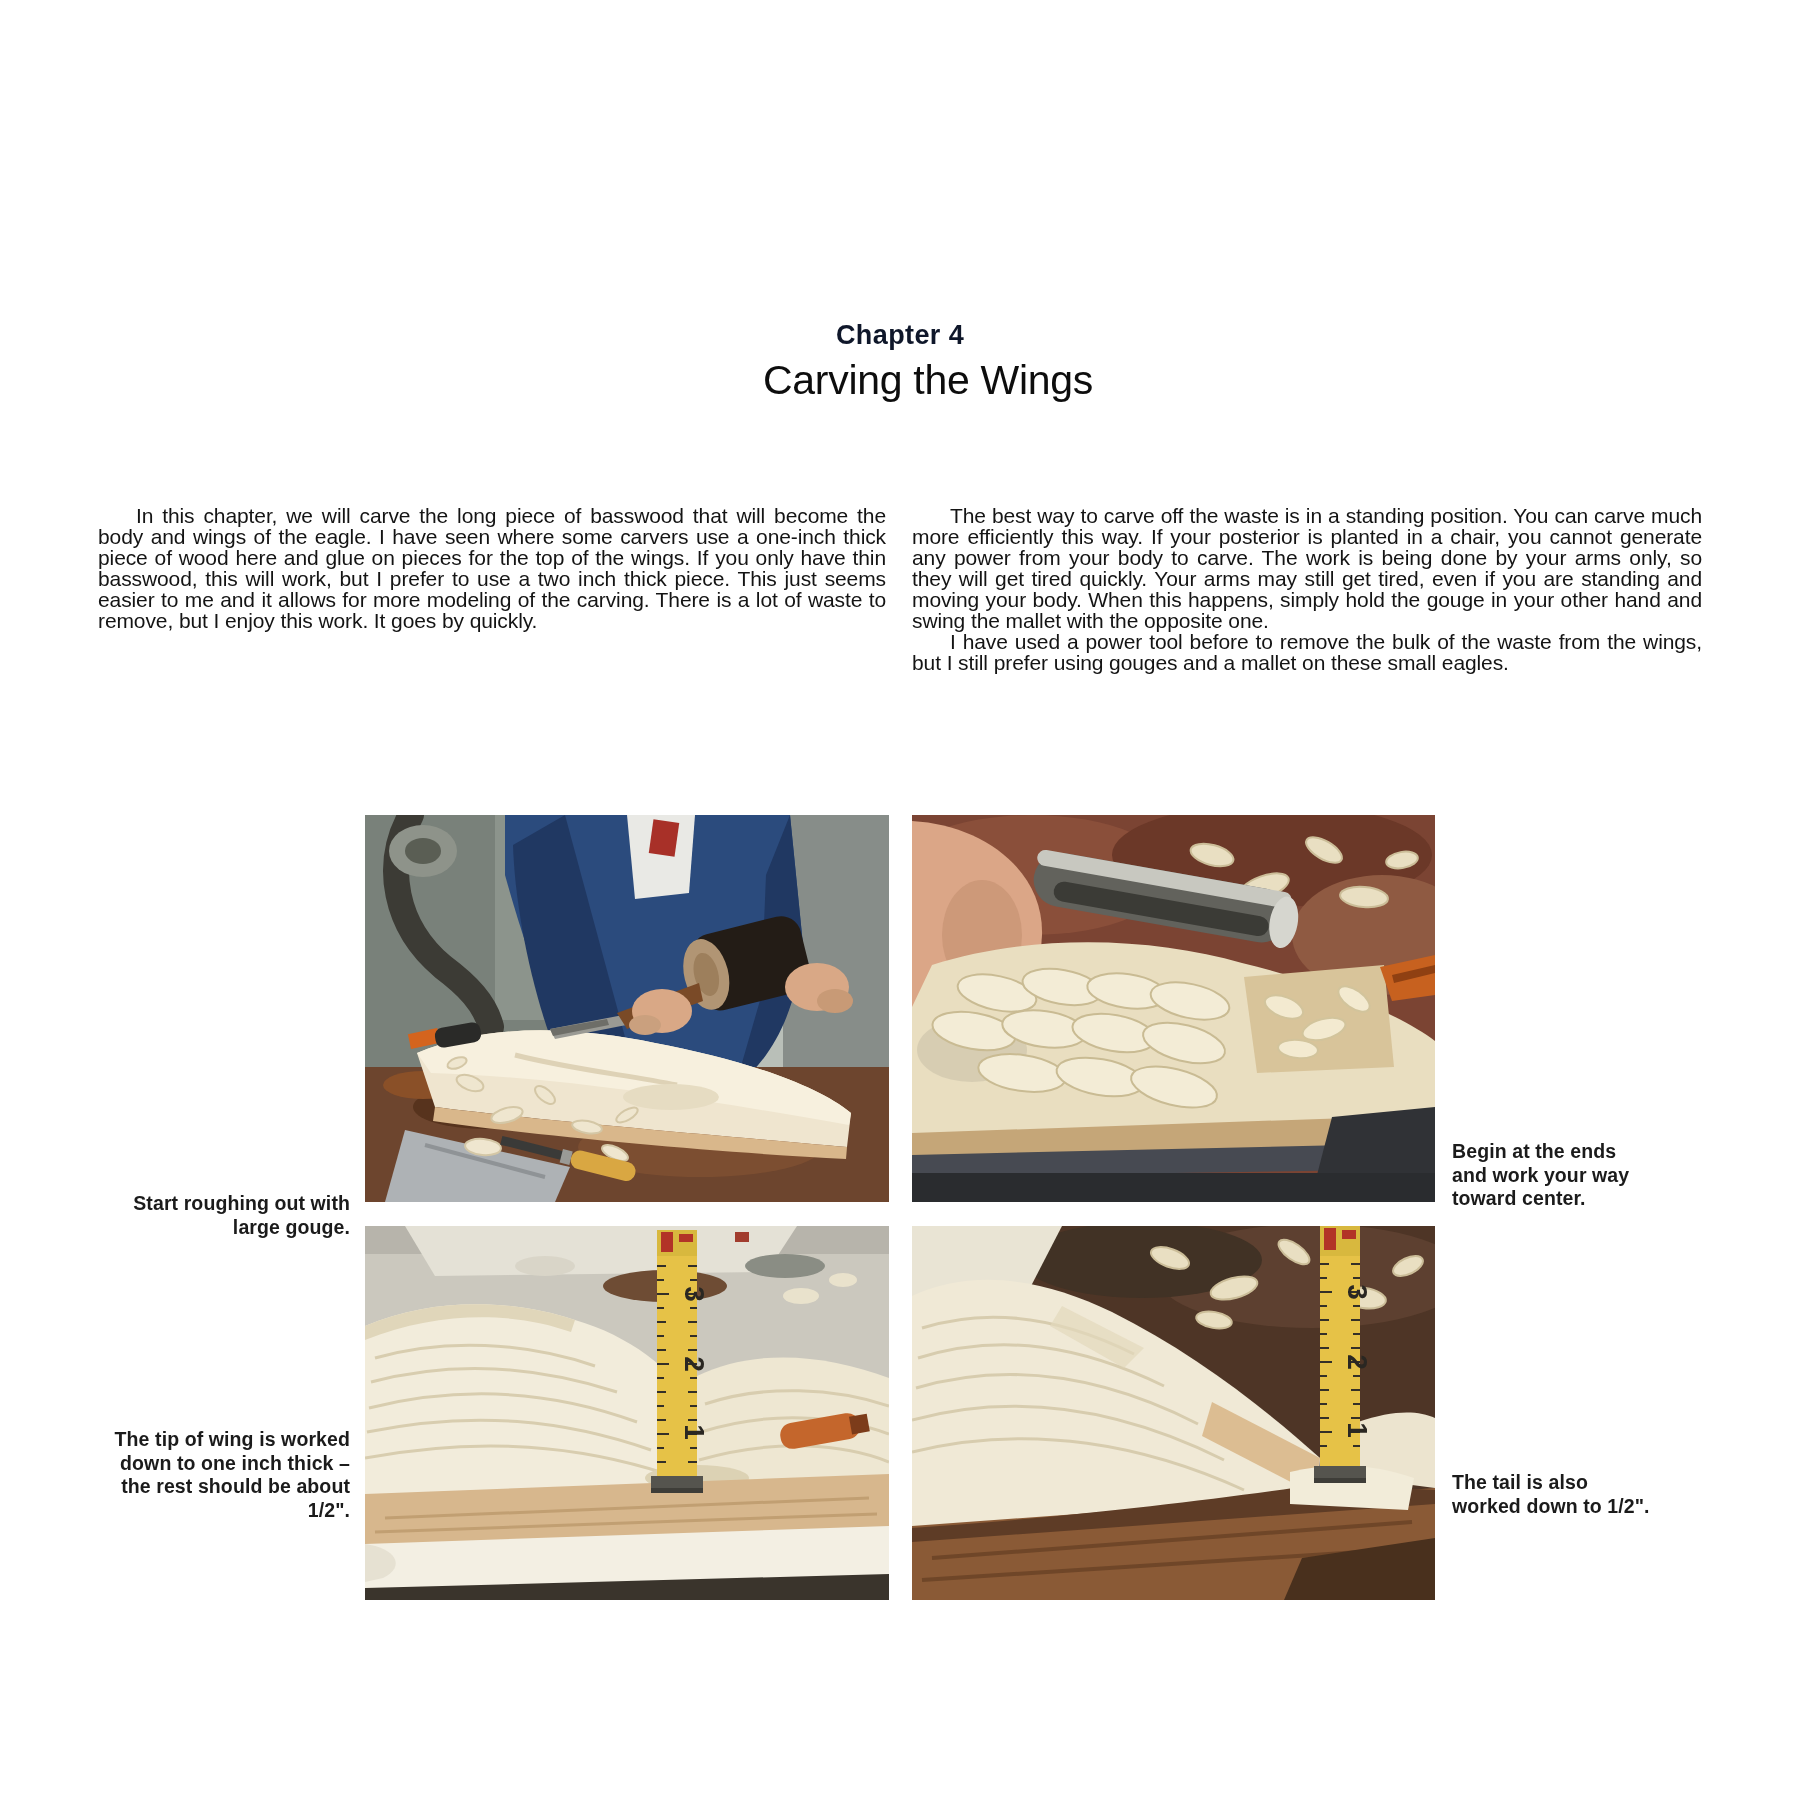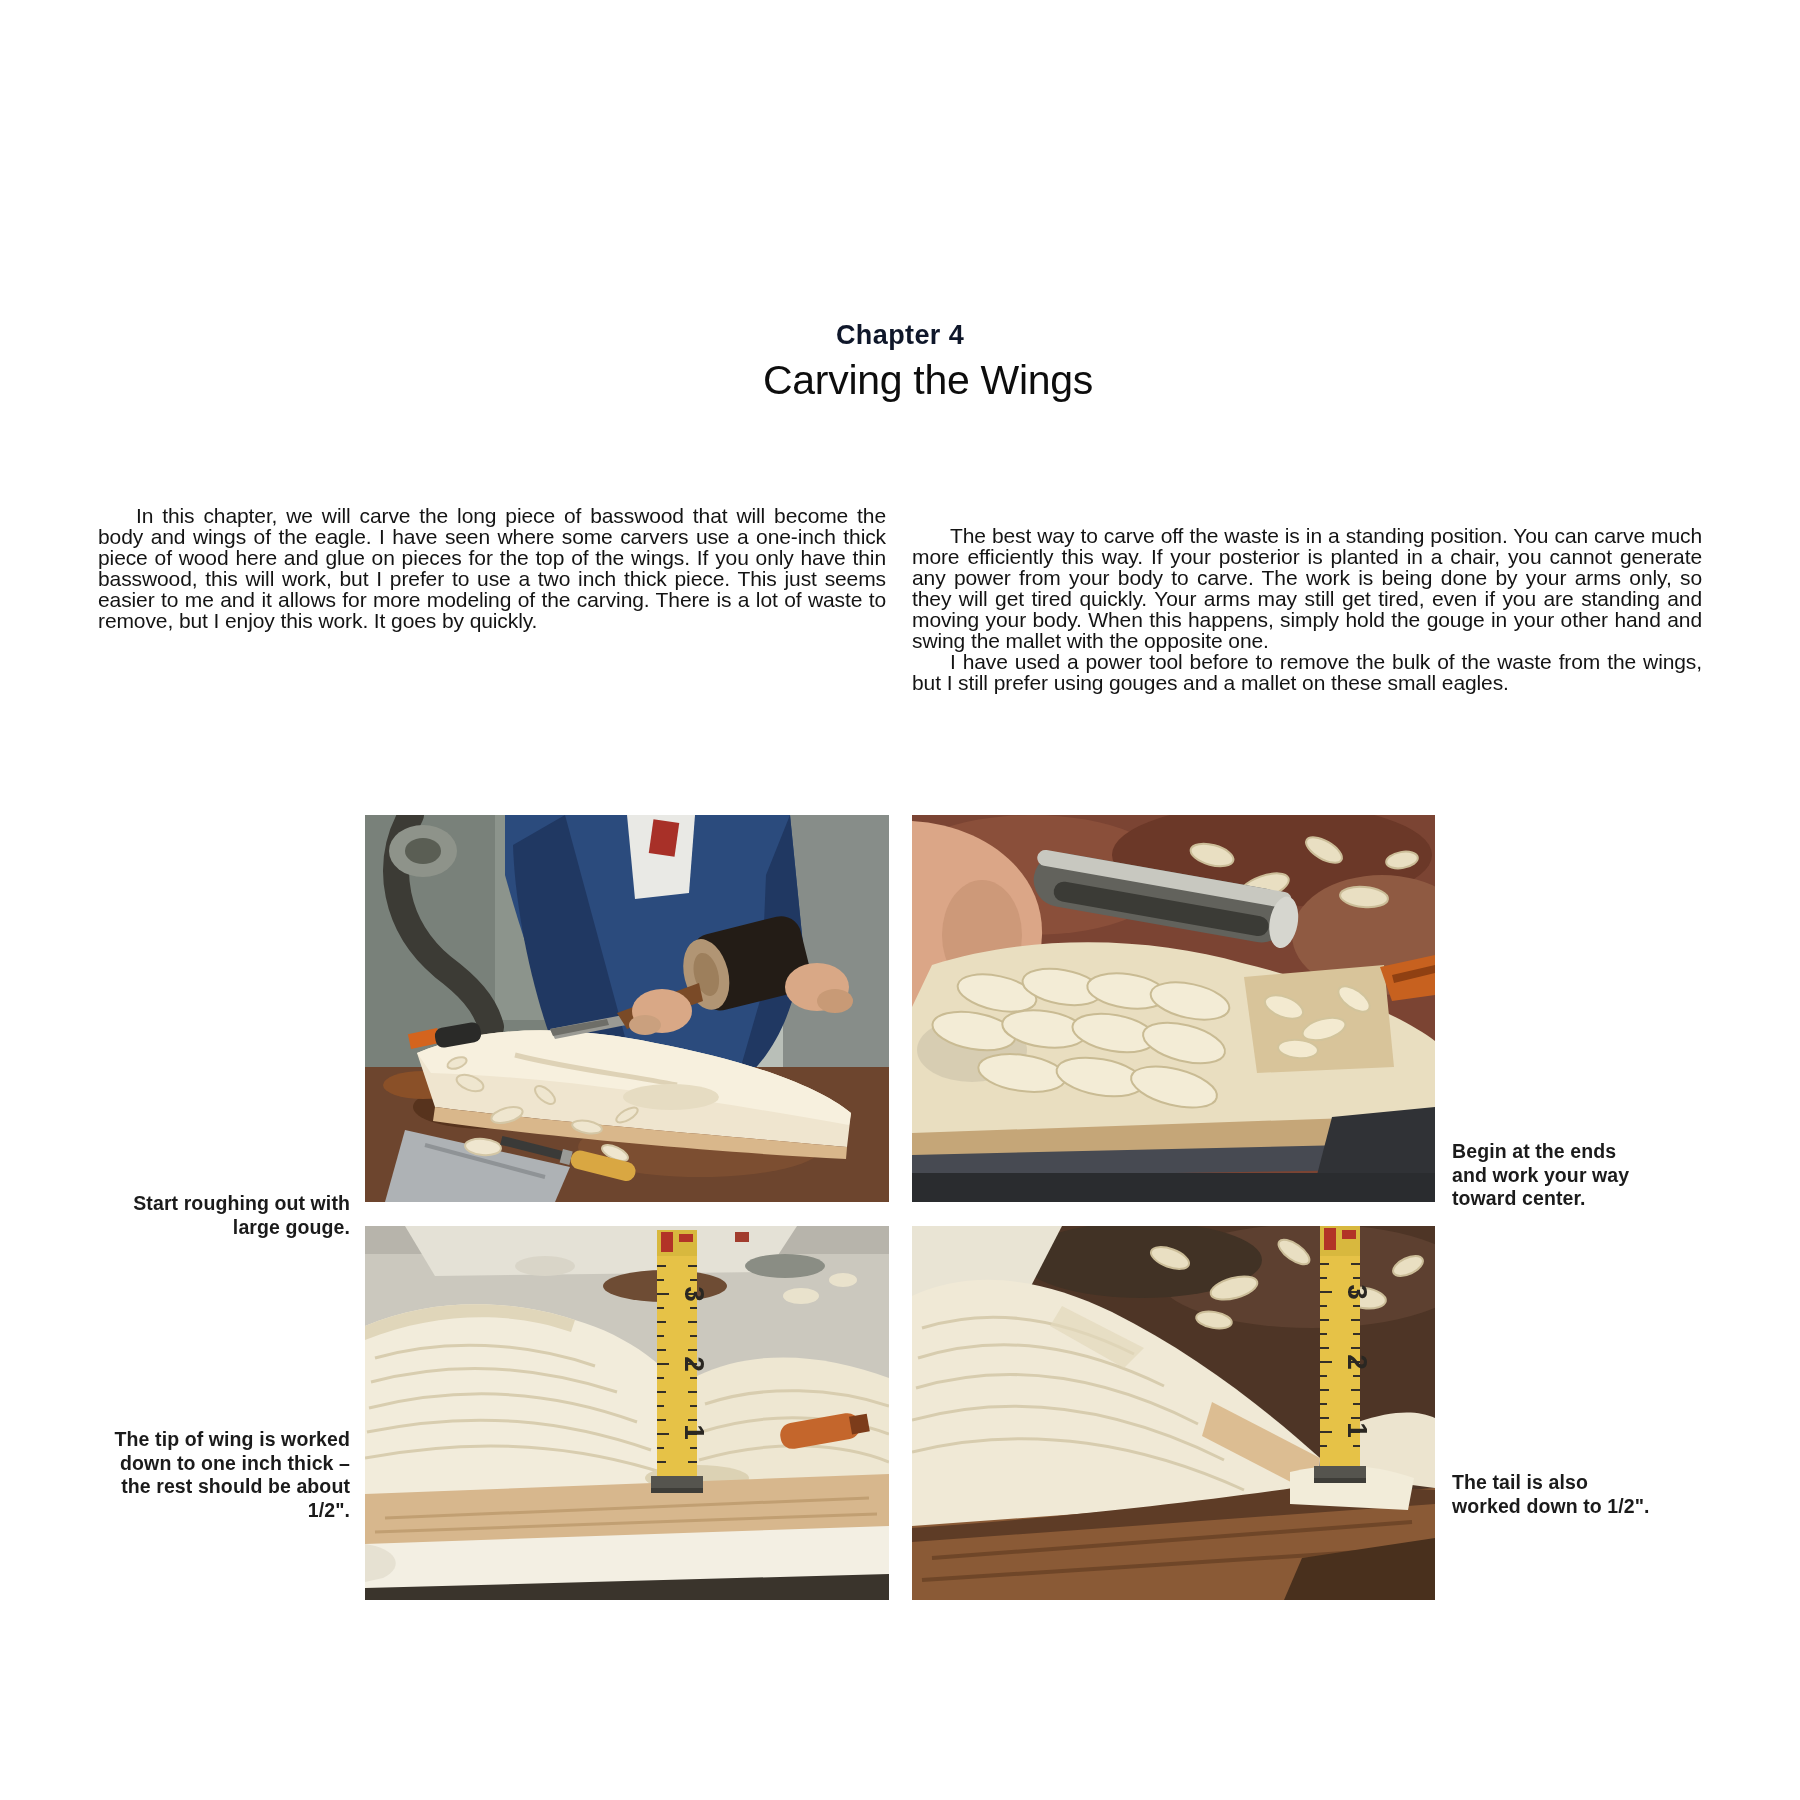--- a/index.html
+++ b/index.html
@@ -10,21 +10,21 @@
   .chapter-label{
     position:absolute;top:320px;left:0;width:1800px;text-align:center;
     font-size:27px;font-weight:700;letter-spacing:.4px;color:#0f172a;
   }
   .page-title{
     position:absolute;top:351px;left:0;width:1800px;text-align:center;
     font-size:41px;font-weight:400;letter-spacing:-.3px;color:#0d0d0d;line-height:58px;padding-left:28px;
   }
   .col{position:absolute;top:505px;}
   .col-left{left:98px;width:788px;}
-  .col-right{left:912px;width:790px;margin-top:20px;}
+  .col-right{left:912px;width:790px;}
   .col p{
     margin:0;font-size:21px;line-height:21px;text-align:justify;
     text-indent:38px;color:#141414;letter-spacing:-.1px;
   }
   .figure{position:absolute;overflow:hidden;background:#ddd;}
   .fig1{left:365px;top:815px;width:524px;height:387px;}
   .fig2{left:912px;top:815px;width:523px;height:387px;}
   .fig3{left:365px;top:1226px;width:524px;height:374px;}
   .fig4{left:912px;top:1226px;width:523px;height:374px;}
   .figure svg{display:block;width:100%;height:100%;}

